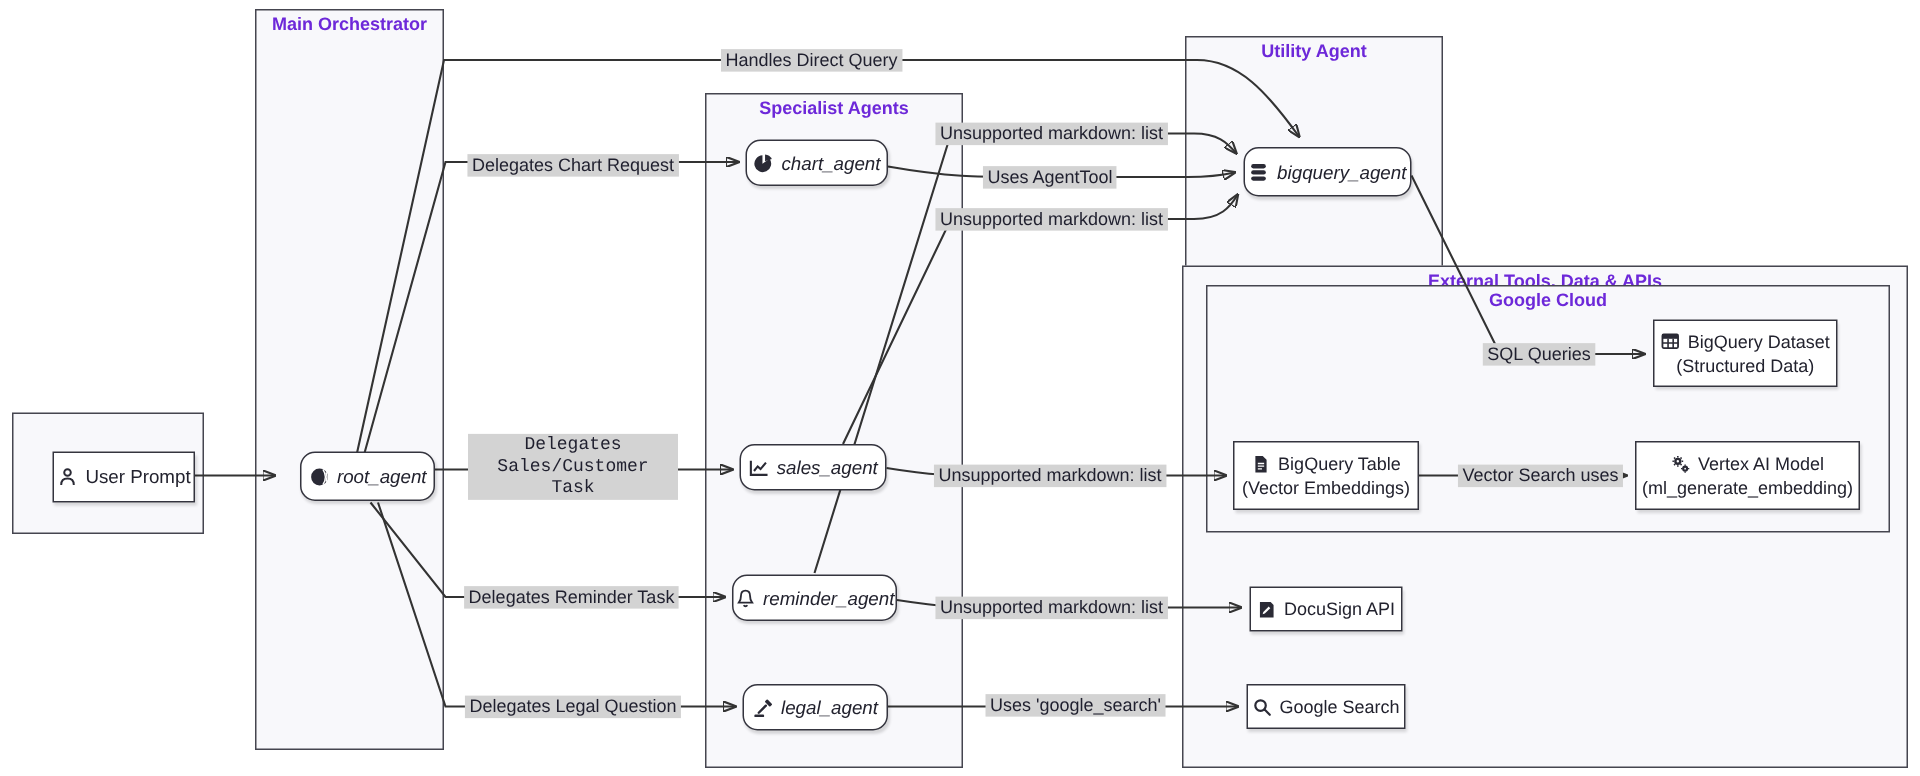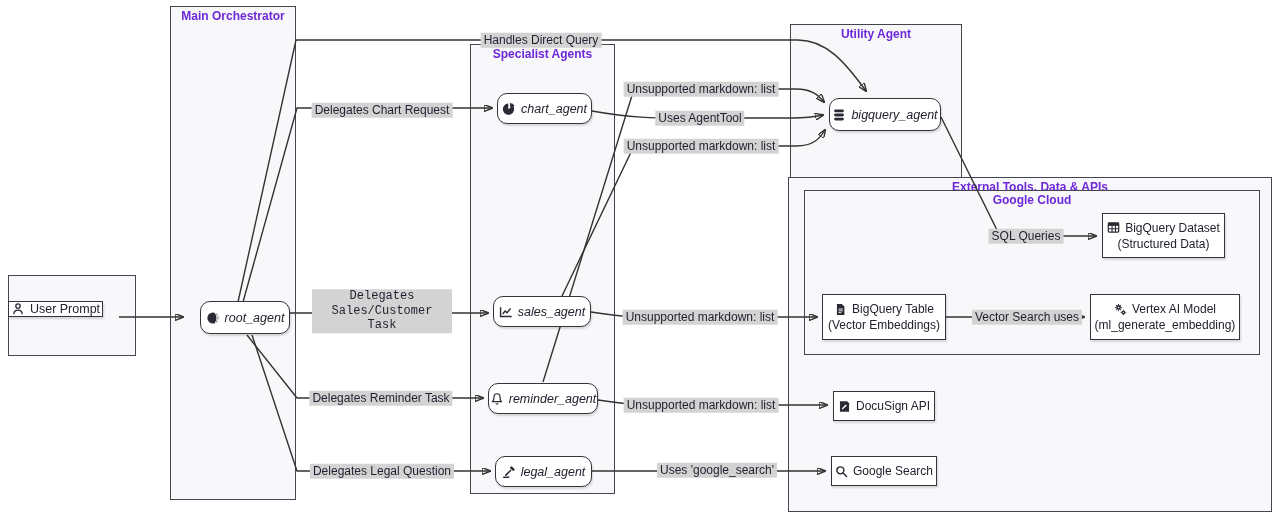--- a/index.html
+++ b/index.html
@@ -30,21 +30,21 @@
 <body>
 
 <div class="canvas">
 
   <div class="cluster" style="left:8px;top:275px;width:128px;height:81px;"></div>
 
   <div class="cluster" style="left:170px;top:6px;width:126px;height:494px;">
     <div class="cluster-title">Main Orchestrator</div>
   </div>
 
-  <div class="cluster" style="left:470px;top:44px;width:145px;height:450px;">
+  <div class="cluster" style="left:470px;top:62px;width:172px;height:450px;">
     <div class="cluster-title">Specialist Agents</div>
   </div>
 
   <div class="cluster" style="left:790px;top:24px;width:172px;height:192px;">
     <div class="cluster-title">Utility Agent</div>
   </div>
 
   <div class="cluster" style="left:788px;top:177px;width:484px;height:335px;">
     <div class="cluster-title">External Tools, Data &amp; APIs</div>
   </div>
@@ -82,21 +82,21 @@
   <div class="elabel" style="left:701px;top:146px;">Unsupported markdown: list</div>
   <div class="elabel wrap" style="left:382px;top:311px;">Delegates Sales/Customer Task</div>
   <div class="elabel" style="left:700px;top:317px;">Unsupported markdown: list</div>
   <div class="elabel" style="left:381px;top:398px;">Delegates Reminder Task</div>
   <div class="elabel" style="left:701px;top:405px;">Unsupported markdown: list</div>
   <div class="elabel" style="left:382px;top:471px;">Delegates Legal Question</div>
   <div class="elabel" style="left:701px;top:470px;margin-left:16px;">Uses 'google_search'</div>
   <div class="elabel" style="left:1026px;top:236px;">SQL Queries</div>
   <div class="elabel" style="left:1027px;top:317px;">Vector Search uses</div>
 
-  <div class="node" style="left:8px;top:301px;width:95px;height:16px;text-align:right;">
+  <div class="node" style="left:35px;top:301px;width:95px;height:34px;text-align:right;">
     <span class="ic">
       <svg width="14" height="14" viewBox="0 0 16 16">
           <circle cx="8" cy="4.6" r="2.5" fill="none" stroke="#2a2a35" stroke-width="1.5"></circle>
           <path d="M3.2,14 c0-3.2 2-4.8 4.8-4.8 s4.8,1.6 4.8,4.8" fill="none" stroke="#2a2a35" stroke-width="1.5"></path>
         </svg>
     </span>
     <span>User Prompt</span>
   </div>
 
   <div class="node rounded" style="left:200px;top:301px;width:90px;height:33px;">

